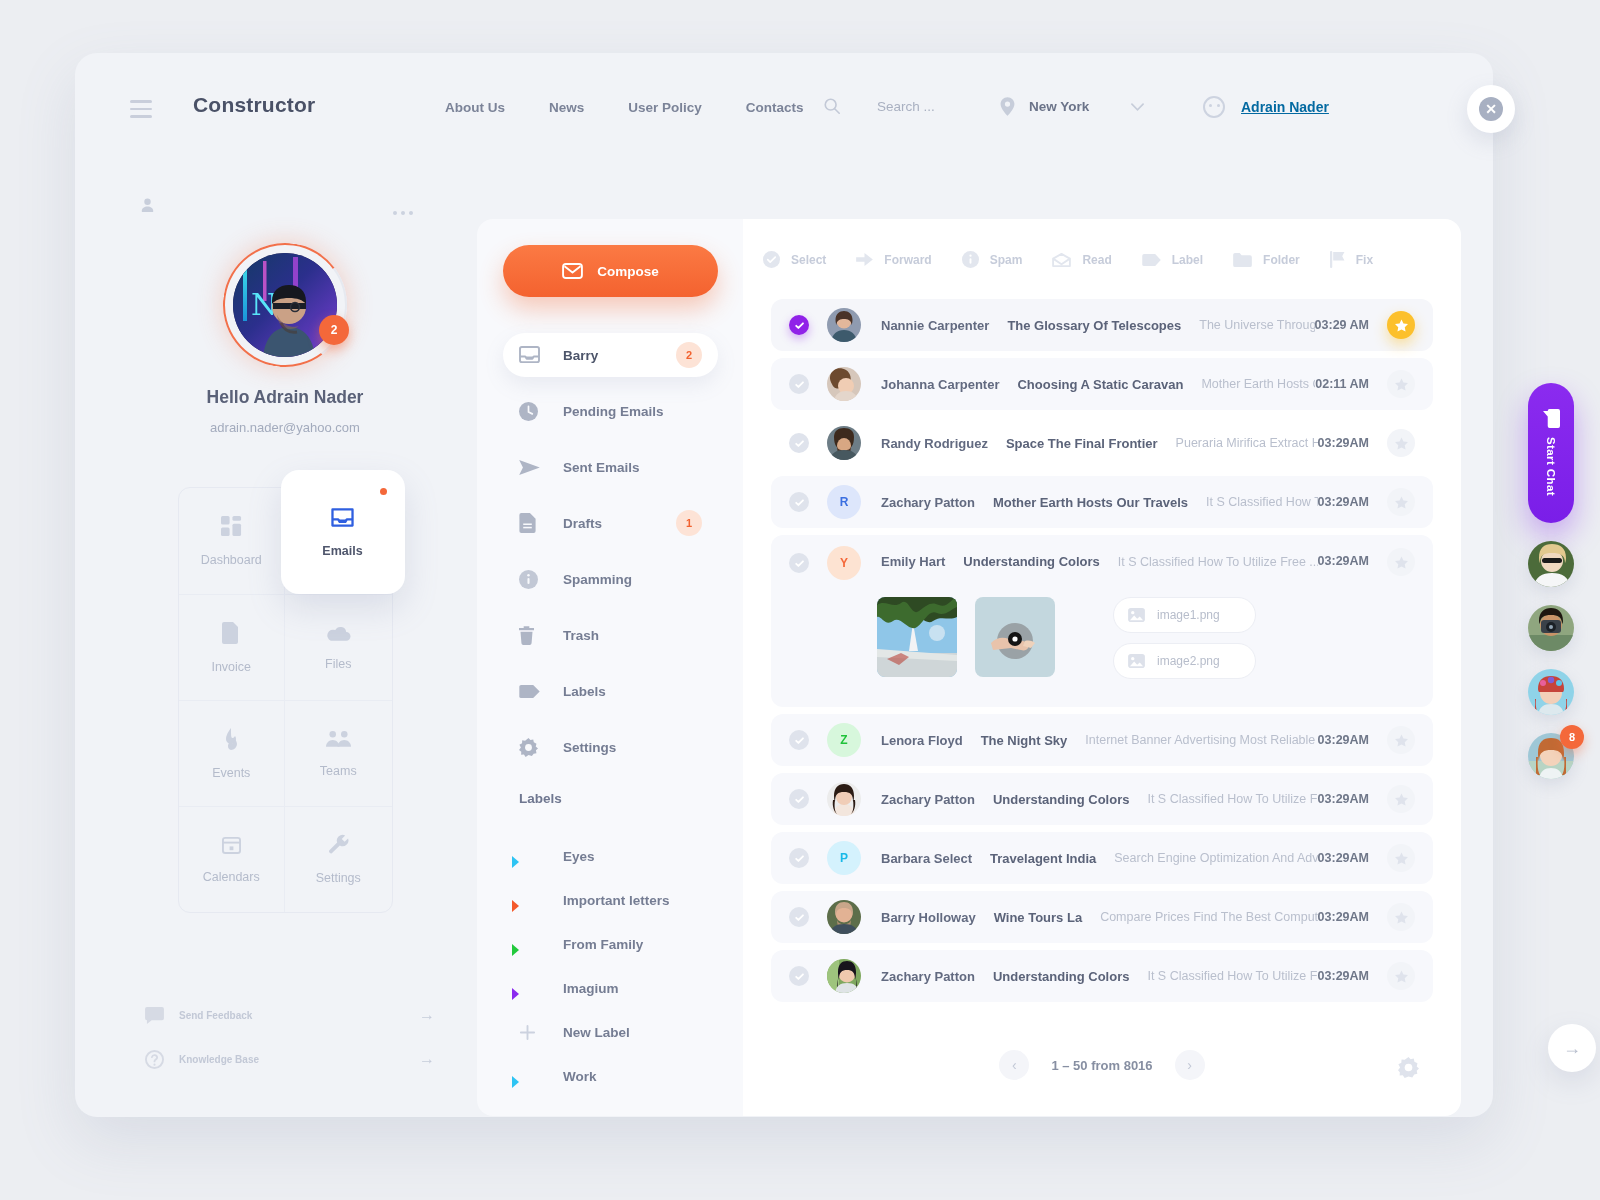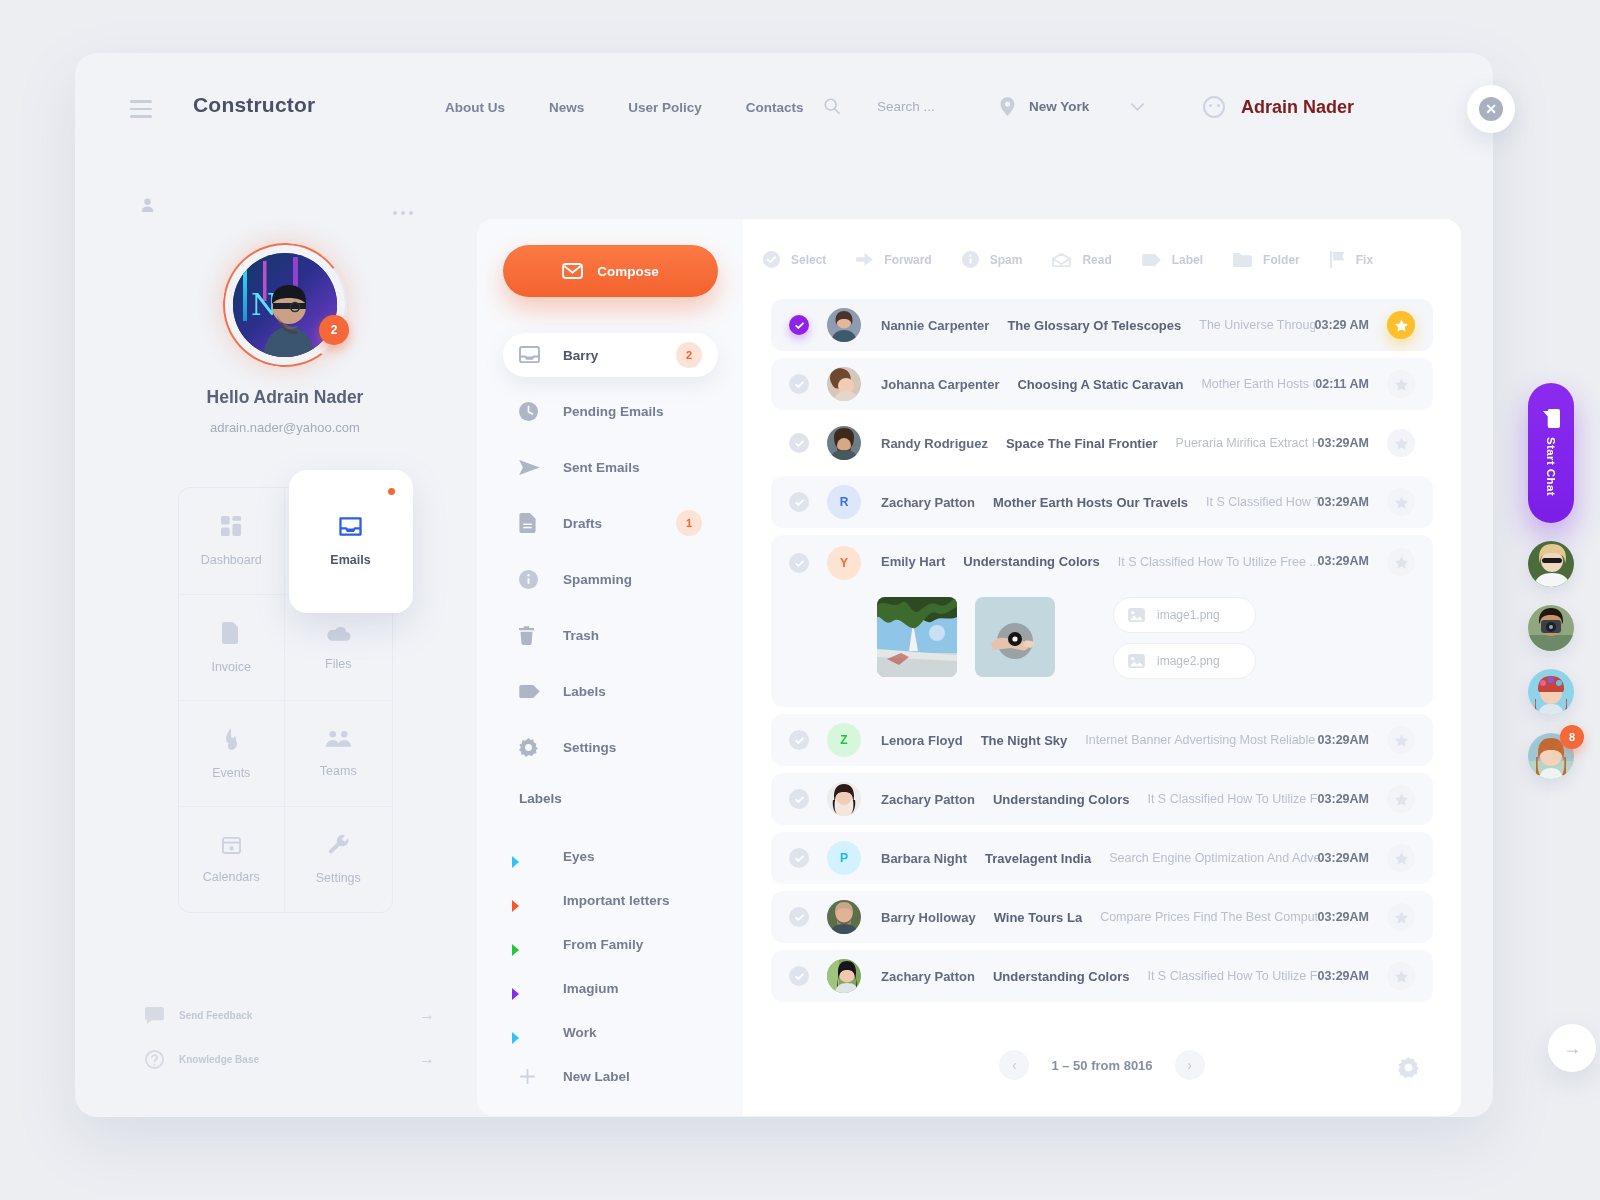--- a/index.html
+++ b/index.html
@@ -45,21 +45,21 @@
     font-family:"Liberation Sans",sans-serif;
     font-size:13.5px; color:#9aa2b5; width:170px;
   }
   .search input::placeholder{color:#a9b0c1;}
 
   .loc { position:absolute; left:925px; top:44px; display:flex; align-items:center; gap:14px; cursor:pointer;}
   .loc .txt { font-size:13.5px; color:#6b7389; font-weight:600; }
   .chev { margin-left:28px; }
 
   .acct { position:absolute; left:1128px; top:43px; display:flex; align-items:center; gap:16px; cursor:pointer;}
-  .acct .txt { font-size:18px; color:#7f1d1d; font-weight:600;}
+  .acct .txt { font-size:14px; color:#0369a1; font-weight:600;text-decoration:underline;}
   .acct .face {
     width:22px;height:22px;border-radius:50%;border:2px solid #cdd3e0;
     position:relative;
   }
   .acct .face:before,.acct .face:after{
     content:"";position:absolute;top:6px;width:3px;height:3px;border-radius:50%;background:#cdd3e0;
   }
   .acct .face:before{left:3.5px;} .acct .face:after{right:3.5px;}
 
   .closebtn{
@@ -111,21 +111,21 @@
   }
   .cell{
     height:106px;display:flex;flex-direction:column;align-items:center;justify-content:center;
     gap:16px;cursor:pointer;
   }
   .cell .lbl{font-size:12.5px;color:#b4bbcb;text-align:center;}
   .grid .cell:nth-child(odd){border-right:1px solid #e9ecf3;}
   .grid .cell:nth-child(n+3){border-top:1px solid #e9ecf3;}
 
   .emails-card{
-    position:absolute;left:110px;top:-18px;width:124px;height:143px;
+    position:absolute;left:102px;top:-18px;width:124px;height:124px;
     background:#fff;border-radius:18px;
     box-shadow:0 14px 34px rgba(125,137,168,.20);
     display:flex;flex-direction:column;align-items:center;justify-content:center;gap:16px;
     cursor:pointer;
   }
   .emails-card .lbl{font-size:12.5px;color:#4f566c;font-weight:bold;}
   .emails-card .dot{position:absolute;right:18px;top:18px;width:7px;height:7px;border-radius:50%;background:#f4683a;}
 
   .bottom-links{position:absolute;left:20px;top:800px;width:290px;}
   .blink{display:flex;align-items:center;height:44px;cursor:pointer;}
@@ -580,30 +580,30 @@
       </div>
       <div class="litem">
         <span class="tag"><span class="tagshape" id="tag2" style="background: rgb(34, 201, 60); --c: #22c93c;"><style>#tag2:after{border-left-color:#22c93c;}</style></span></span>
         <span class="ltxt">From Family</span>
       </div>
       <div class="litem">
         <span class="tag"><span class="tagshape" id="tag3" style="background: rgb(139, 43, 239); --c: #8b2bef;"><style>#tag3:after{border-left-color:#8b2bef;}</style></span></span>
         <span class="ltxt">Imagium</span>
       </div>
       <div class="litem">
-        <span class="tag"><span class="tagshape" id="tag4" style="background: rgb(46, 196, 243); --c: #2ec4f3;"><style>#tag4:after{border-left-color:#2ec4f3;}</style></span></span>
-        <span class="ltxt">Work</span>
-      </div>
-      <div class="litem">
         <span class="tag">
           <svg viewBox="0 0 18 18" width="17" height="17" fill="none" stroke="#ccd2df" stroke-width="2" stroke-linecap="round">
               <path d="M9 2v14M2 9h14"></path>
             </svg>
         </span>
         <span class="ltxt">New Label</span>
+      </div>
+      <div class="litem">
+        <span class="tag"><span class="tagshape" id="tag4" style="background: rgb(46, 196, 243); --c: #2ec4f3;"><style>#tag4:after{border-left-color:#2ec4f3;}</style></span></span>
+        <span class="ltxt">Work</span>
       </div>
     </div>
   </div>
 
   <div class="listpanel">
 
     <div class="toolbar">
       <div class="tbtn">
         <span>
           <svg viewBox="0 0 18 18" width="17" height="17" fill="#e2e6ee">
@@ -879,21 +879,21 @@
         </span>
       </div>
 
       <div class="row alt">
         <span class="chk">
           <svg viewBox="0 0 12 12" fill="none" stroke="#fff" stroke-width="2" stroke-linecap="round" stroke-linejoin="round">
               <path d="M2.4 6.3l2.4 2.4L9.8 3.6"></path>
             </svg>
         </span>
         <span class="av" id="av7" style="background: rgb(212, 242, 253); color: rgb(24, 185, 232);">P</span>
-        <span class="sender">Barbara Night</span>
+        <span class="sender">Barbara Select</span>
         <span class="subject">Travelagent India</span>
         <span class="snippet">Search Engine Optimization And Advertising</span>
         <span class="time">03:29AM</span>
         <span class="star">
           <svg viewBox="0 0 16 15" width="13" height="13" fill="#dfe3ec">
               <path d="M8 0l2.4 4.9 5.6.8-4 3.9 1 5.4L8 12.5 3 15l1-5.4L0 5.7l5.6-.8z"></path>
             </svg>
         </span>
       </div>
 

